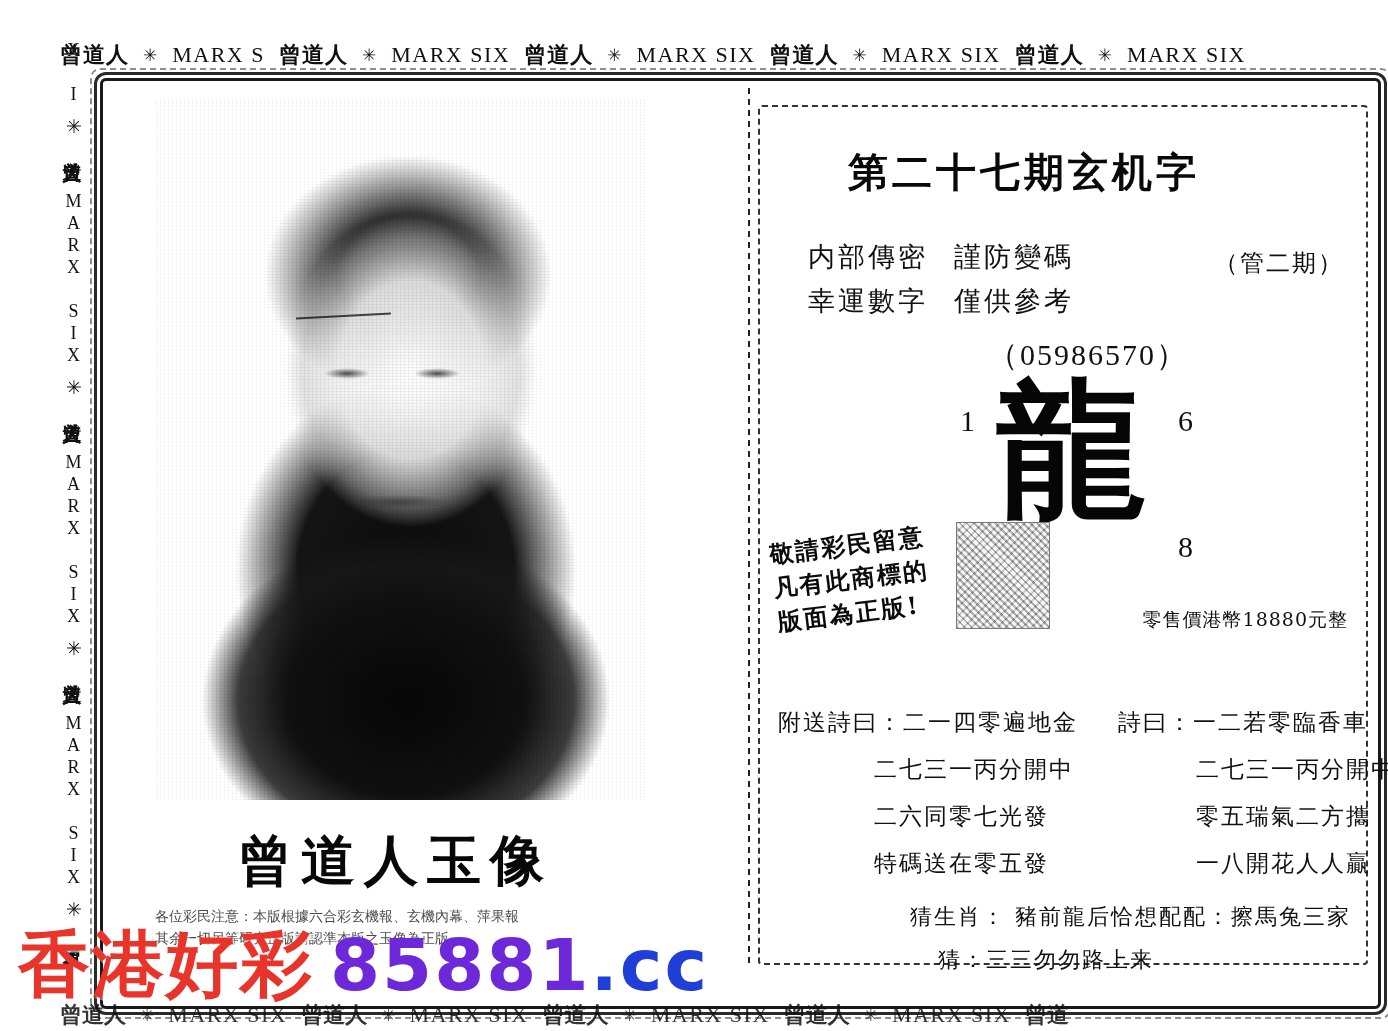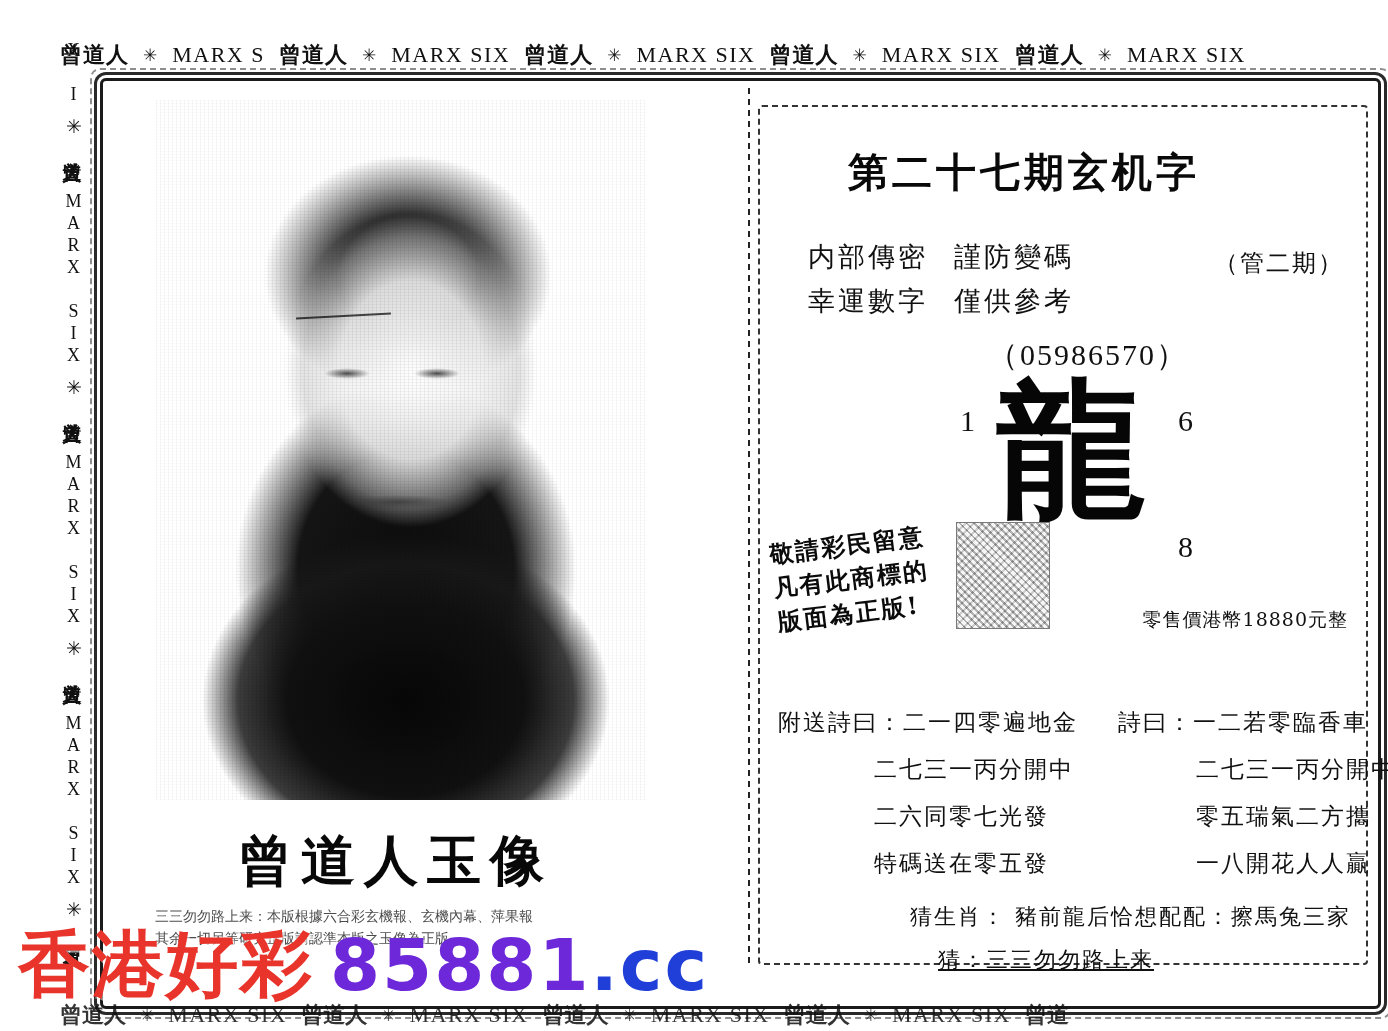--- a/index.html
+++ b/index.html
@@ -335,21 +335,20 @@
     white-space: nowrap;
   }
   .guess {
     position: absolute;
     left: 178px;
     top: 838px;
     font-family: "DejaVu Serif", serif;
     font-size: 22px;
     letter-spacing: 2px;
     white-space: nowrap;
-    text-decoration: underline;
   }
 
   
   .watermark {
     position: absolute;
     left: 18px;
     top: 925px;
     width: 900px;
     height: 80px;
     display: flex;
@@ -421,21 +420,21 @@
       <div class="eye-l"></div>
       <div class="eye-r"></div>
       <div class="mouth"></div>
       <div class="scratch"></div>
     </div>
   </div>
   <div class="portrait-caption">曾道人玉像</div>
 </div>
 
 <div class="left-fineprint">
-  <div>三三勿勿路上来：本版根據六合彩玄機報、玄機內幕、萍果報</div>
+  <div>各位彩民注意：本版根據六合彩玄機報、玄機內幕、萍果報</div>
   <div>其余一切另等研究正版請認準本版之玉像為正版</div>
 </div>
 
 <div class="divider"></div>
 
 <div class="right-panel">
   <div class="rp-inner">
 
     <div class="title-main">第二十七期玄机字</div>
 

